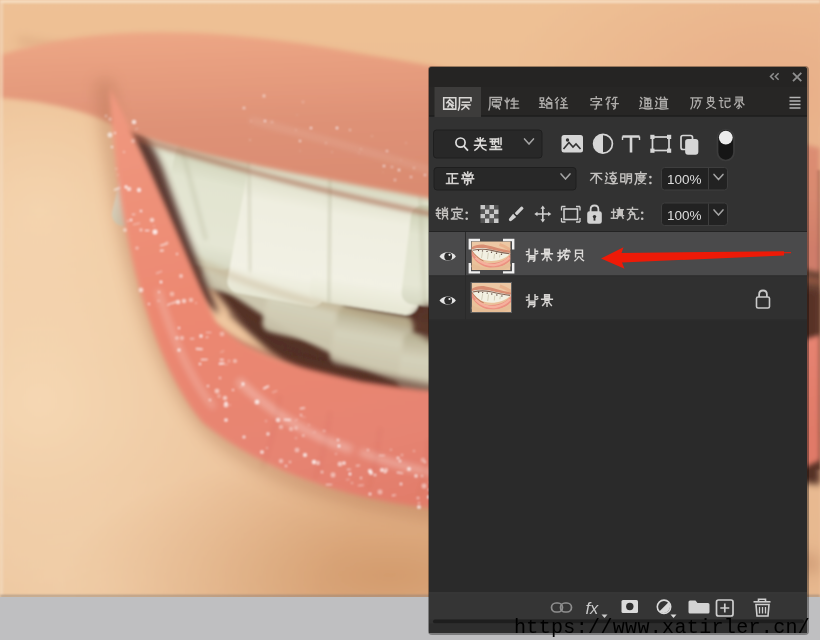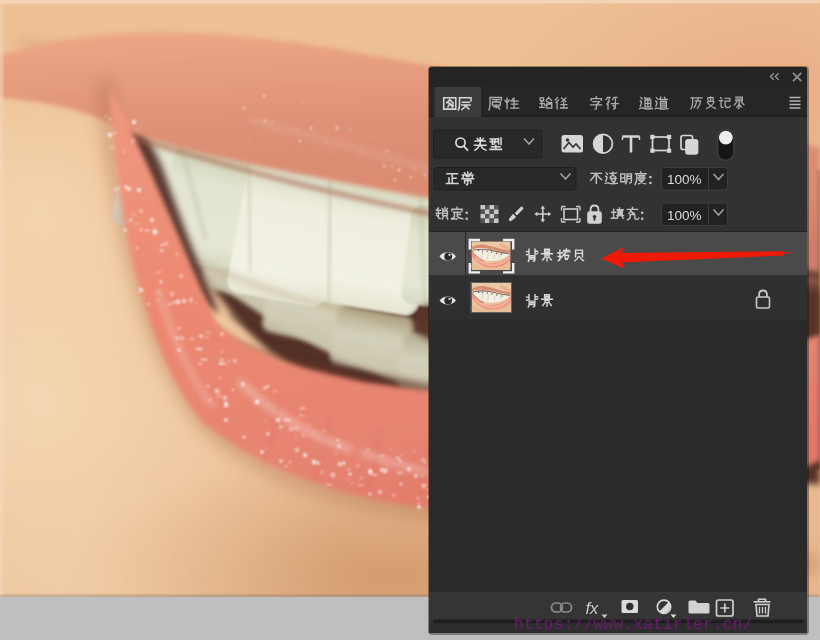--- a/index.html
+++ b/index.html
@@ -1,14 +1,14 @@
 <!DOCTYPE html>
 <html><head><meta charset="utf-8"><style>
 html,body{margin:0;padding:0;width:820px;height:640px;overflow:hidden;background:#eec098;font-family:"Liberation Sans",sans-serif;}
-#url{position:absolute;left:514px;top:616px;font-family:"Liberation Mono",monospace;font-size:16px;letter-spacing:0.34px;color:#701a75;z-index:5;white-space:nowrap;}
+#url{position:absolute;left:514px;top:616px;font-family:"Liberation Mono",monospace;font-size:20px;letter-spacing:0.34px;color:#000000;z-index:5;white-space:nowrap;}
 svg{position:absolute;left:0;top:0;}
 </style></head>
 <body>
 <svg width="820" height="640" viewBox="0 0 820 640">
 <defs>
       <g id="c0">
         <path d="M2.2,3 H17.8 V17.6 H2.2 Z M10,5.2 L6.2,9.4 M10,5.2 L14.4,9.8 M7.6,8.6 C9.6,10.6 12,12 14.8,12.8 M9.6,11.4 L7.6,14.6 M11.6,12.4 L13.6,15.2"></path>
       </g>
       <g id="c1">
         <path d="M2.6,3 H17.4 M17.4,3 V6.8 M2.6,3 V12 C2.6,14.6 2.2,16.6 1.2,18.6 M6.4,8.8 H15.2 M5.6,12.2 H16.2 M11,12.2 C10,14.4 8.2,16.4 5.8,18 M11.6,14.4 L14.6,17.4"></path>

